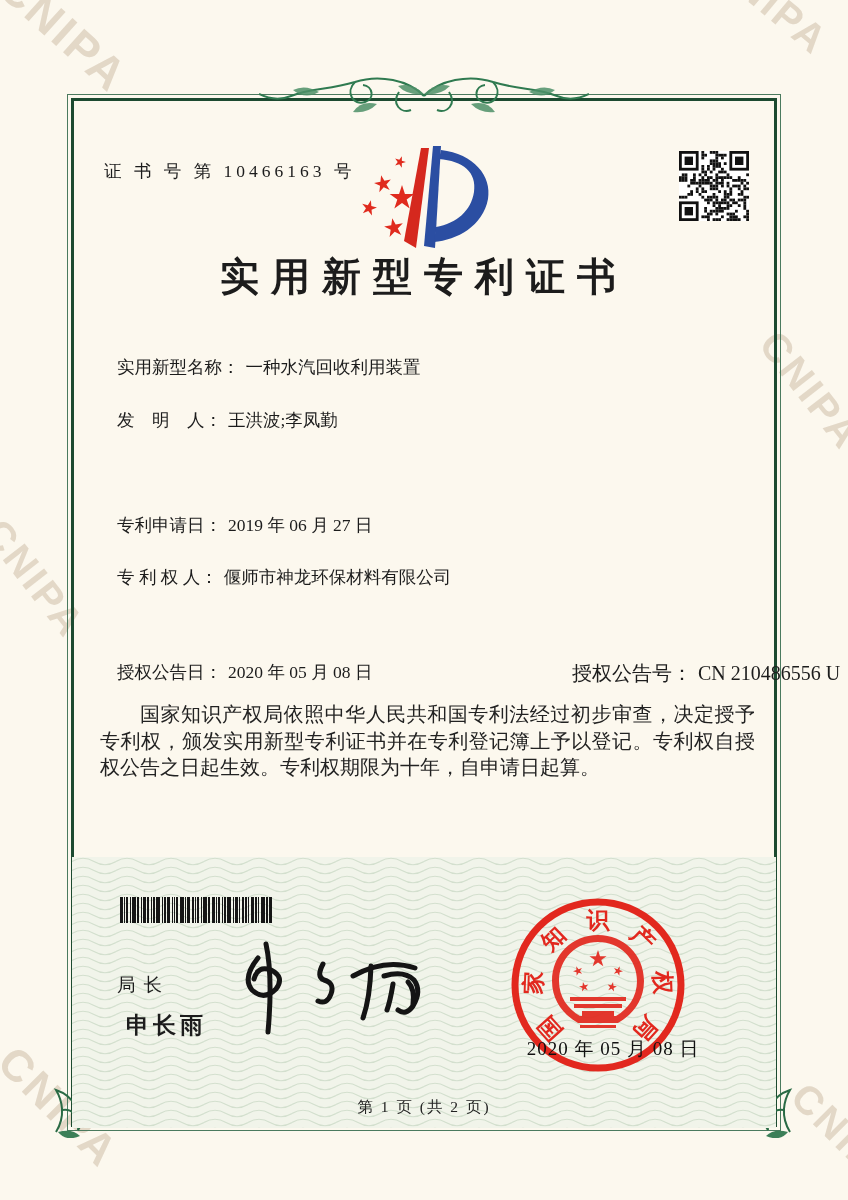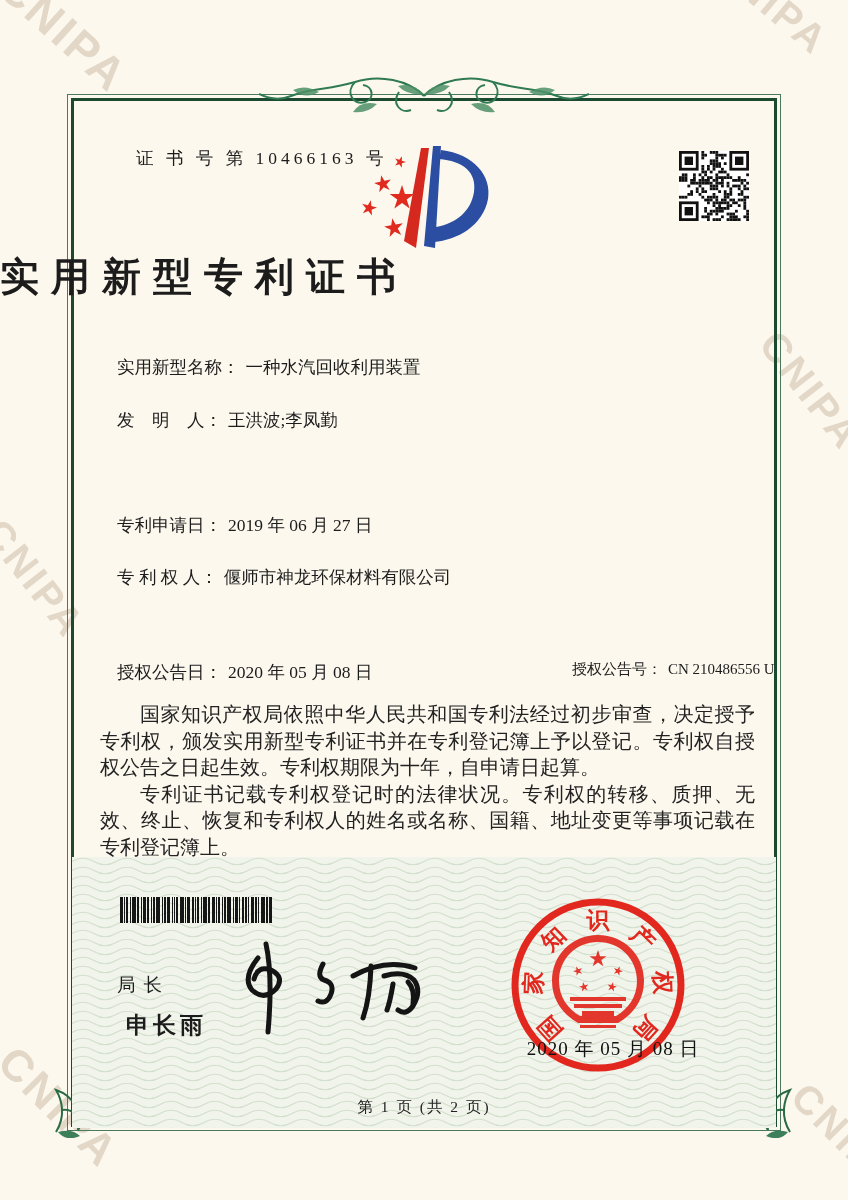--- a/index.html
+++ b/index.html
@@ -10,30 +10,30 @@
     color:#1c1c1c;
   }
   
   .frame{position:absolute; left:67px; top:94px; right:67px; bottom:69px;
     border:1px solid #4a7a5e; pointer-events:none;}
   .frame-inner{position:absolute; inset:3px; border:3px solid #1c4a30;}
   
   .wm{position:absolute; font-family:"Liberation Sans",sans-serif; font-weight:bold;
     color:rgba(205,190,168,.55); letter-spacing:3px; pointer-events:none; white-space:nowrap;}
   
-  .cert-no{position:absolute; left:104px; top:146px; font-size:17.5px; letter-spacing:4px;margin-left:32px;}
+  .cert-no{position:absolute; left:104px; top:159px; font-size:17.5px; letter-spacing:4px;}
   .logo{position:absolute; left:352px; top:134px;}
   .qr{position:absolute; left:679px; top:151px;}
-  .title{position:absolute; left:0; top:250px; width:100%; 
+  .title{position:absolute; left:0; top:250px; width:100%; text-align:center;
     font-size:39px; font-weight:bold; letter-spacing:12px;}
   
   .row{position:absolute; left:117px; font-size:17.5px; white-space:nowrap;}
   .row .lbl{display:inline-block;}
   .row .val{margin-left:6px;}
-  .grant-no{position:absolute; left:455px; top:0; font-size:15px; white-space:nowrap;}
+  .grant-no{position:absolute; left:455px; top:0; font-size:20px; white-space:nowrap;}
   
   .body-text{position:absolute; left:100px; top:701px; width:655px;
     font-size:20px; line-height:26.5px; text-align:justify; color:#222;}
   .body-text p{margin:0; text-indent:2em;}
   
   .waveband{position:absolute; left:72px; top:857px; width:704px; height:271px; overflow:hidden;}
   
   .barcode{position:absolute; left:120px; top:897px; width:228px; height:26px;}
   
   .sig-title{position:absolute; left:117px; top:972px; font-size:18.5px; letter-spacing:8px;}
@@ -366,21 +366,20 @@
   </div>
   <div class="row" style="top:660px; right:0; left:117px;">
     <span class="lbl">授权公告日：</span><span class="val">2020 年 05 月 08 日</span>
     <span class="grant-no">
       <span class="lbl">授权公告号：</span><span class="val">CN 210486556 U</span>
     </span>
   </div>
 
   <div class="body-text">
     <p>国家知识产权局依照中华人民共和国专利法经过初步审查，决定授予专利权，颁发实用新型专利证书并在专利登记簿上予以登记。专利权自授权公告之日起生效。专利权期限为十年，自申请日起算。</p>
-    <p>专利证书记载专利权登记时的法律状况。专利权的转移、质押、无效、终止、恢复和专利权人的姓名或名称、国籍、地址变更等事项记载在专利登记簿上。</p>
   </div>
 
   <svg class="waveband" width="704" height="271">
     <defs>
       <pattern id="wv" width="44" height="9" patternUnits="userSpaceOnUse">
         <path d="M0,4.5 q11,-6.5 22,0 t22,0" fill="none" stroke="#d3dfce" stroke-width="1.2"></path>
       </pattern>
     </defs>
     <rect width="704" height="271" fill="#f1f4ea"></rect>
     <rect width="704" height="271" fill="url(#wv)"></rect>

